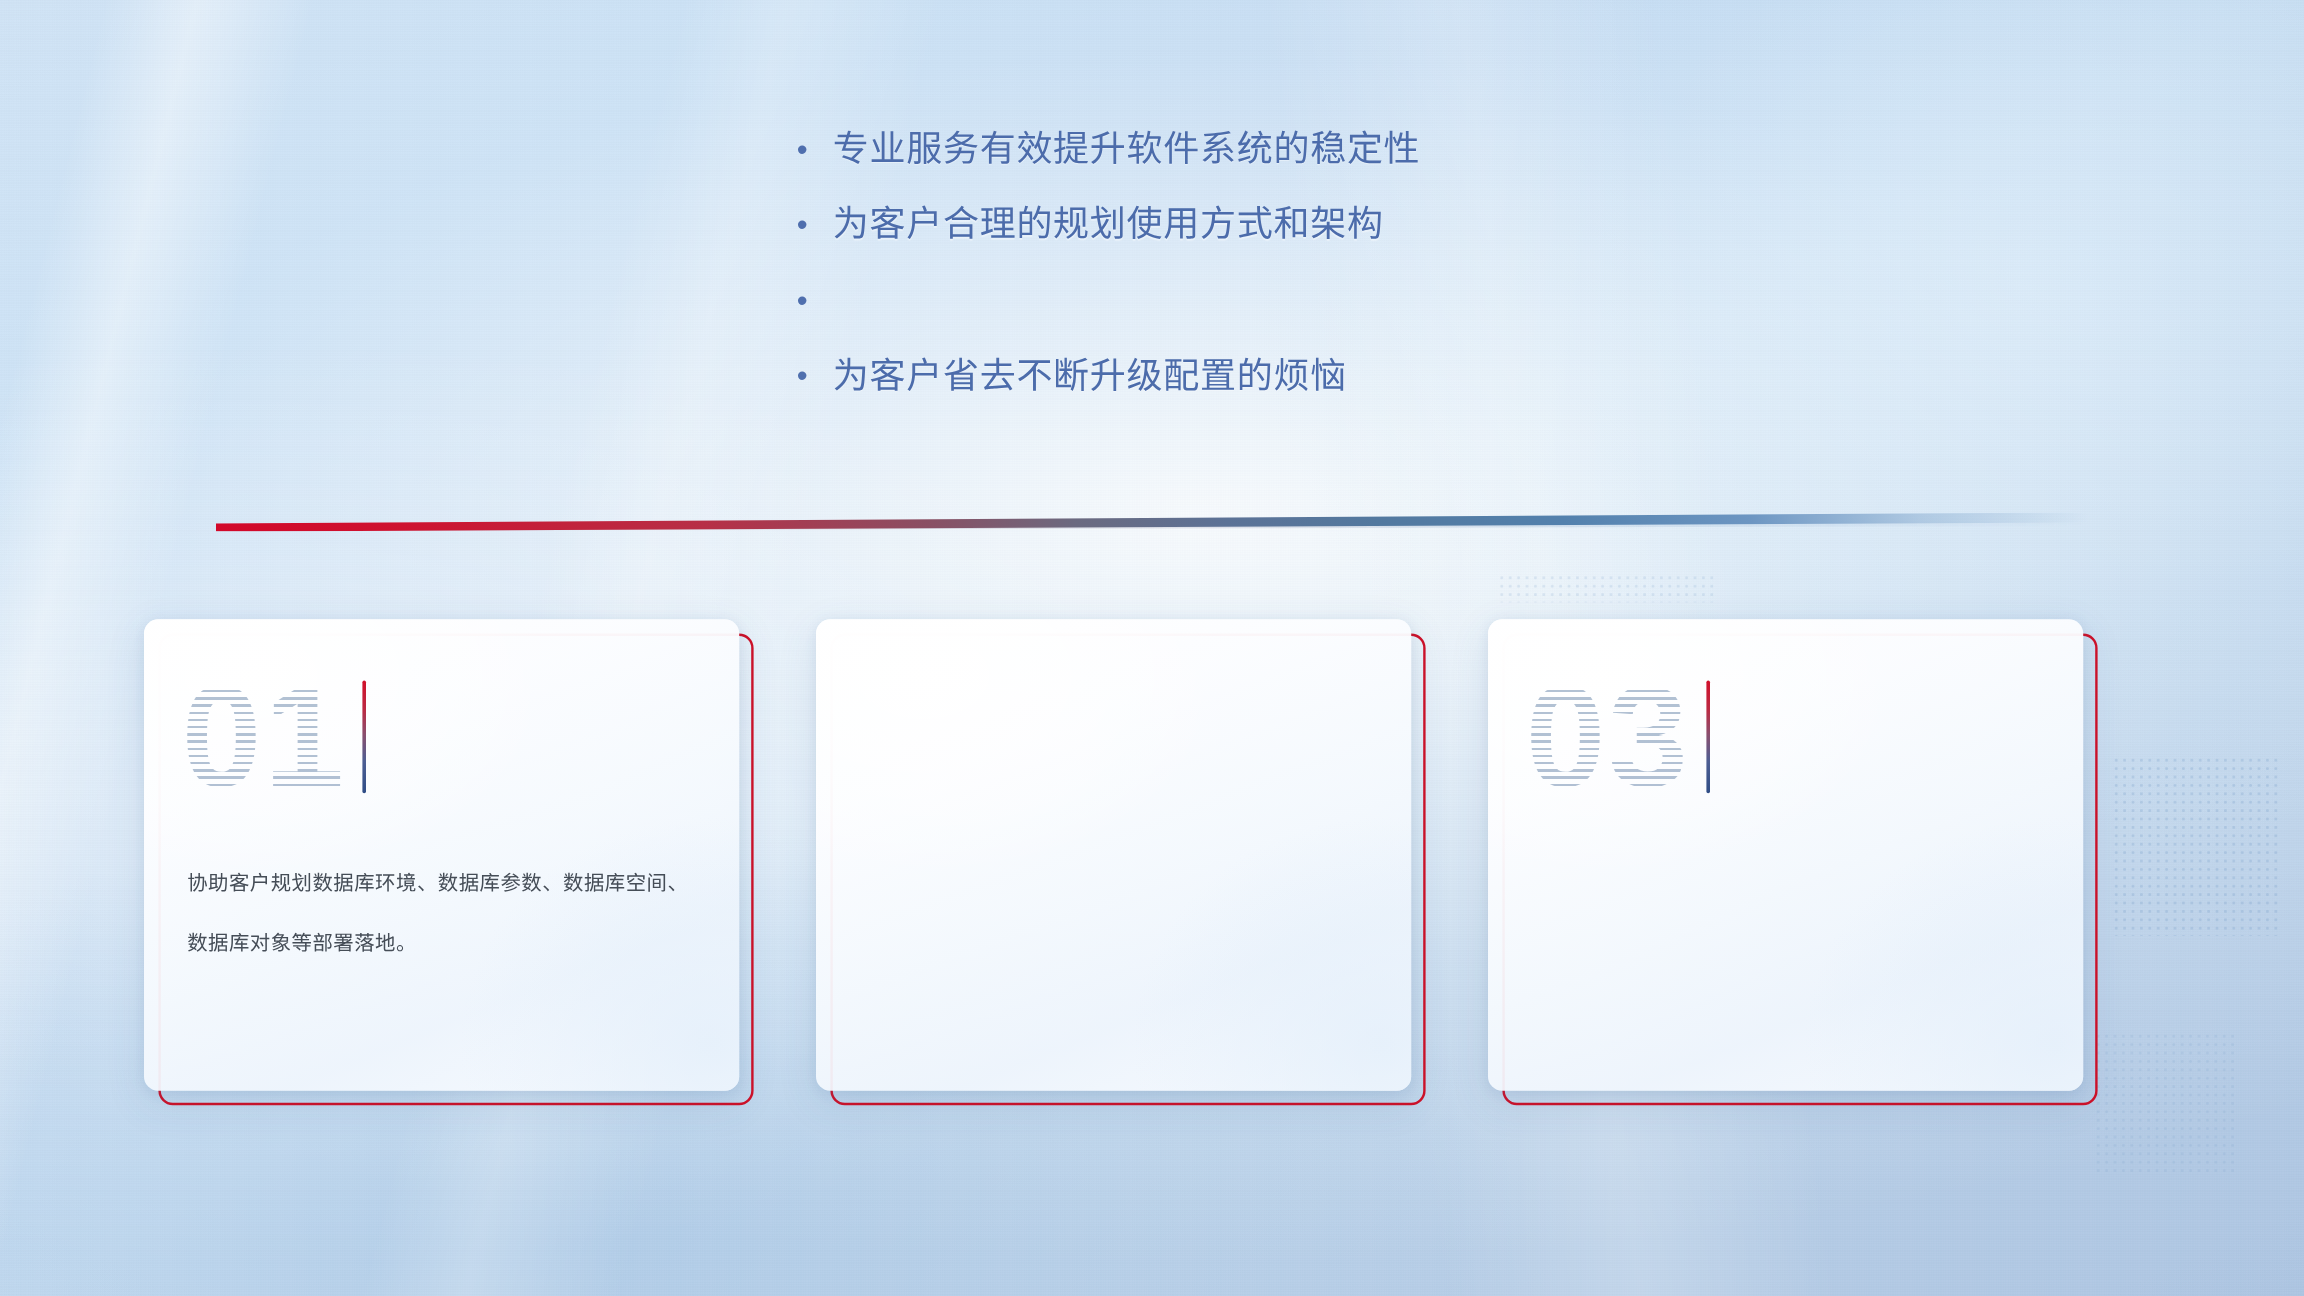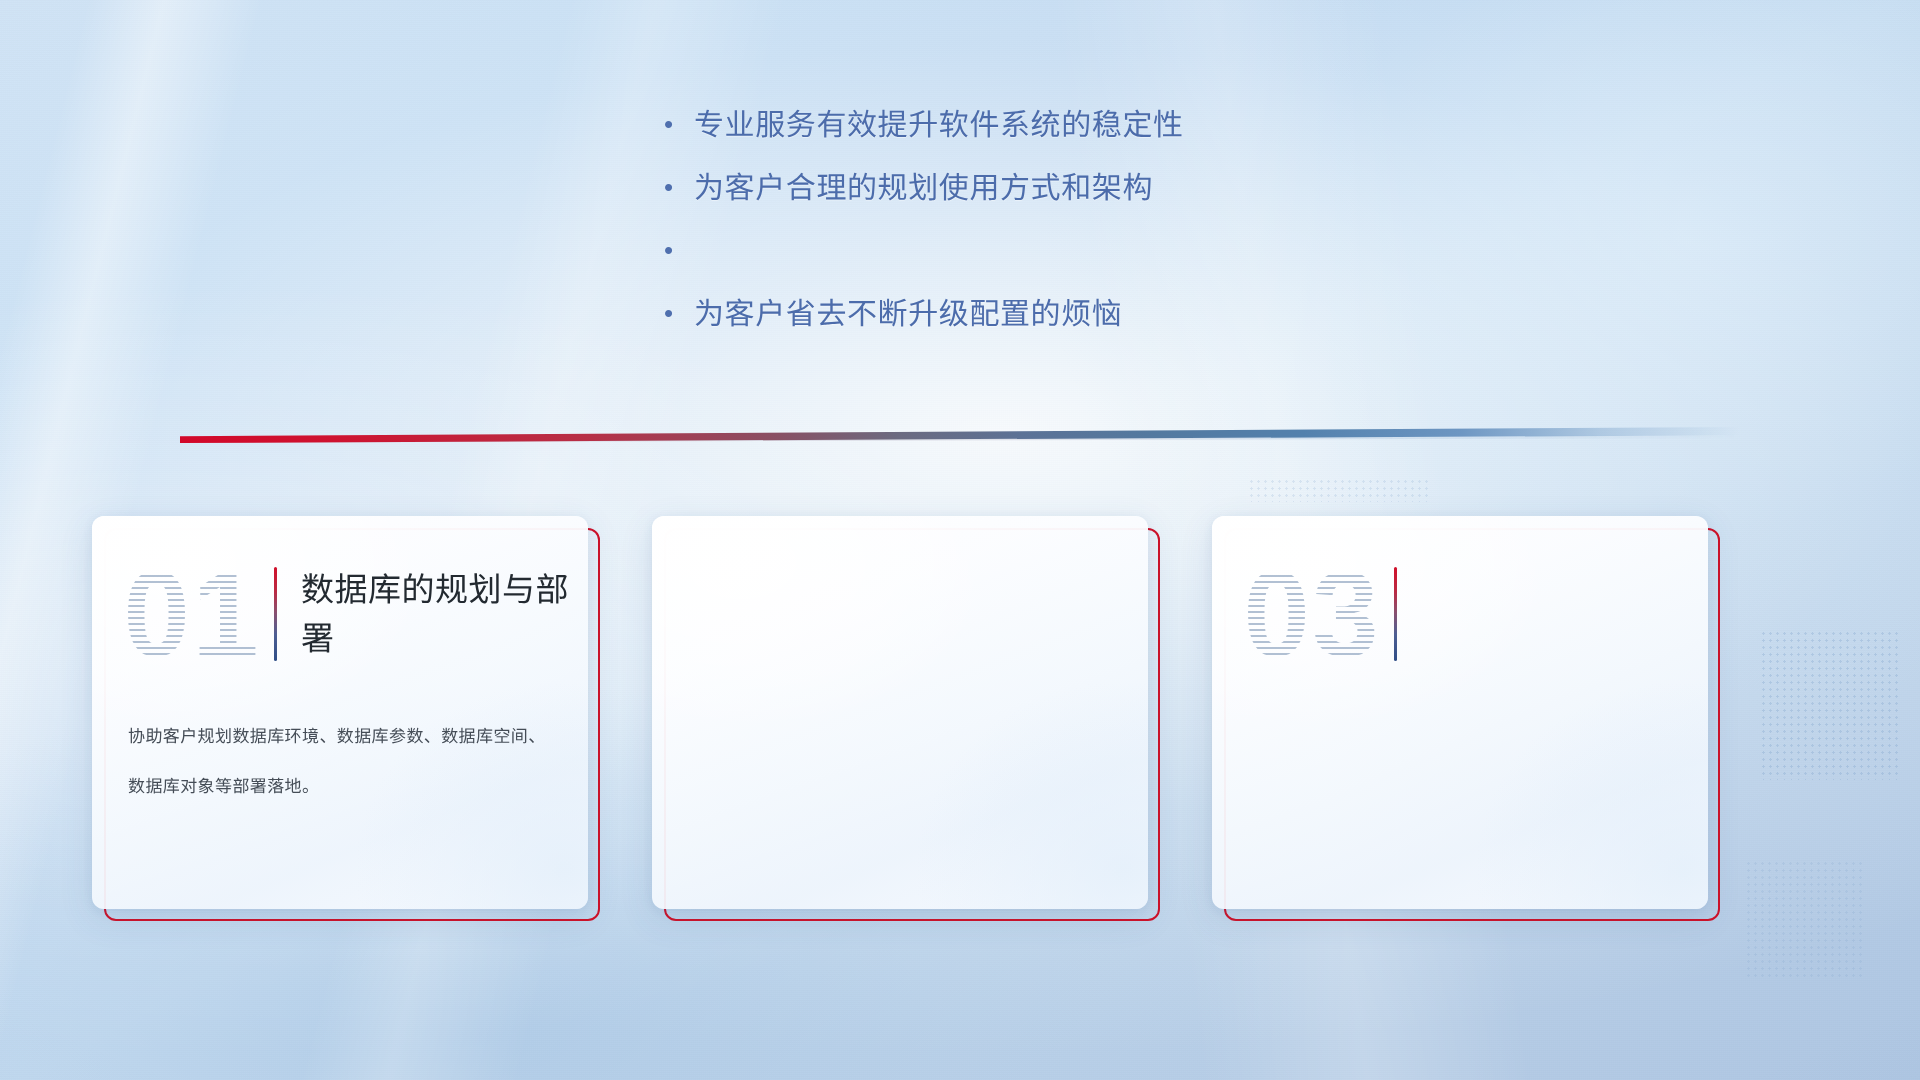--- a/index.html
+++ b/index.html
@@ -161,21 +161,21 @@
   }
 
   
   #cards{
     position:absolute;
     left:0; top:516px;
     width:1920px;
     display:flex;
     justify-content:flex-start;
     gap:64px;
-    padding-left:92px;
+    padding-left:120px;
   }
   .card-wrap{
     position:relative;
     width:496px;
     height:393px;
   }
   .card-outline{
     position:absolute;
     left:12px; top:12px;
     width:496px; height:393px;
@@ -331,21 +331,20 @@
 
   <div id="cards">
 
     <div class="card-wrap">
       <div class="card-outline"></div>
       <div class="card">
         <div class="card-sheen"></div>
         <div class="card-head">
           <div class="card-num">01</div>
           <div class="card-rule"></div>
-          <div class="card-title">数据库的规划与部署</div>
         </div>
         <div class="card-body">协助客户规划数据库环境、数据库参数、数据库空间、数据库对象等部署落地。</div>
       </div>
     </div>
 
     <div class="card-wrap">
       <div class="card-outline"></div>
       <div class="card">
         <div class="card-sheen"></div>
       </div>

